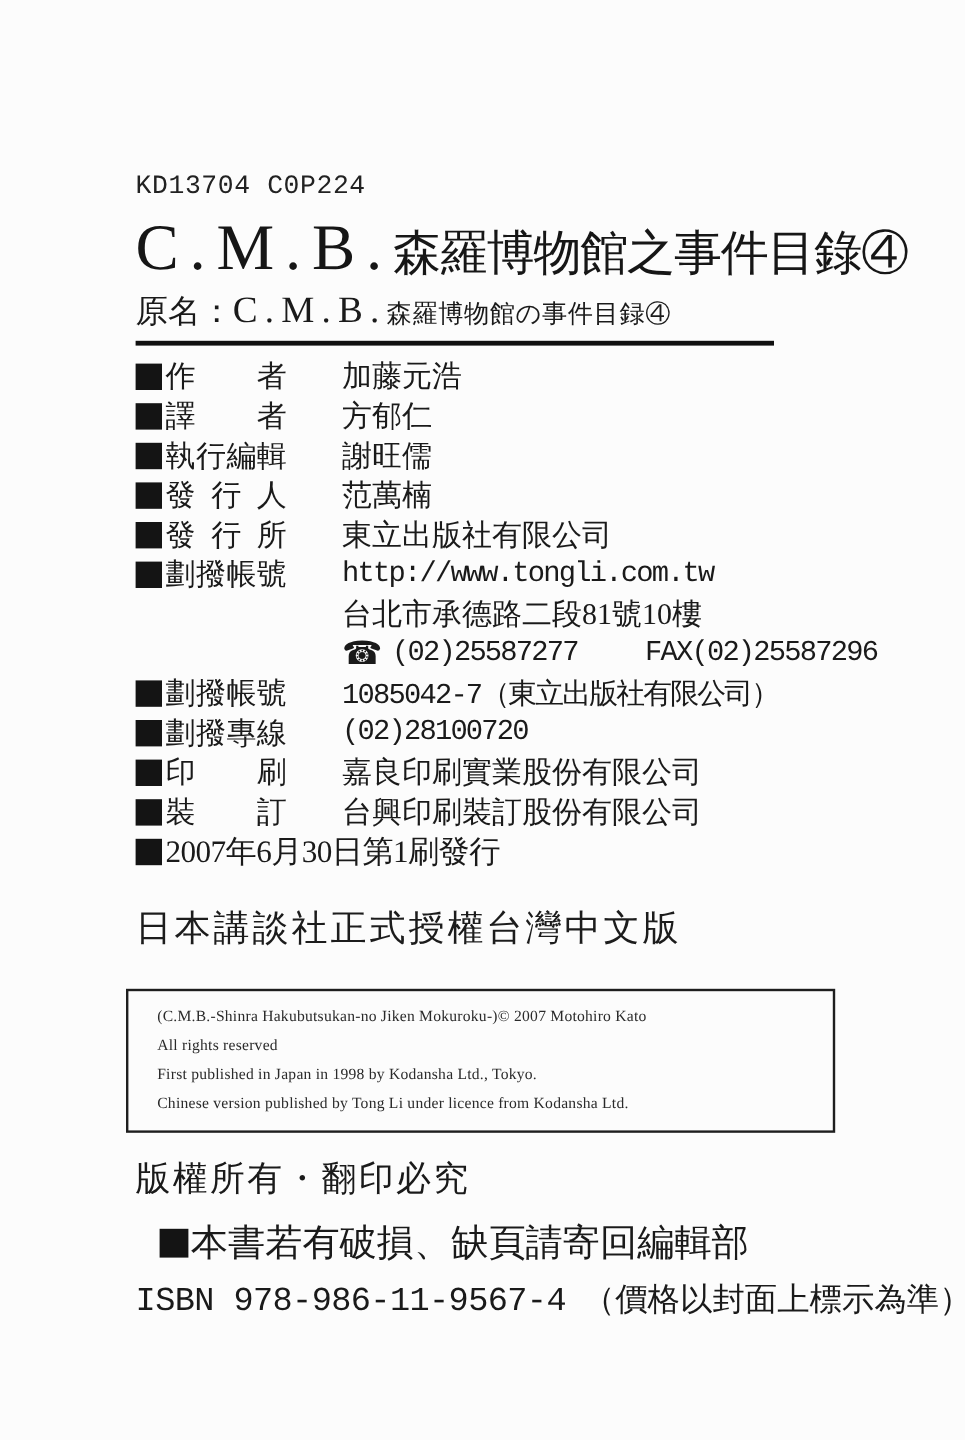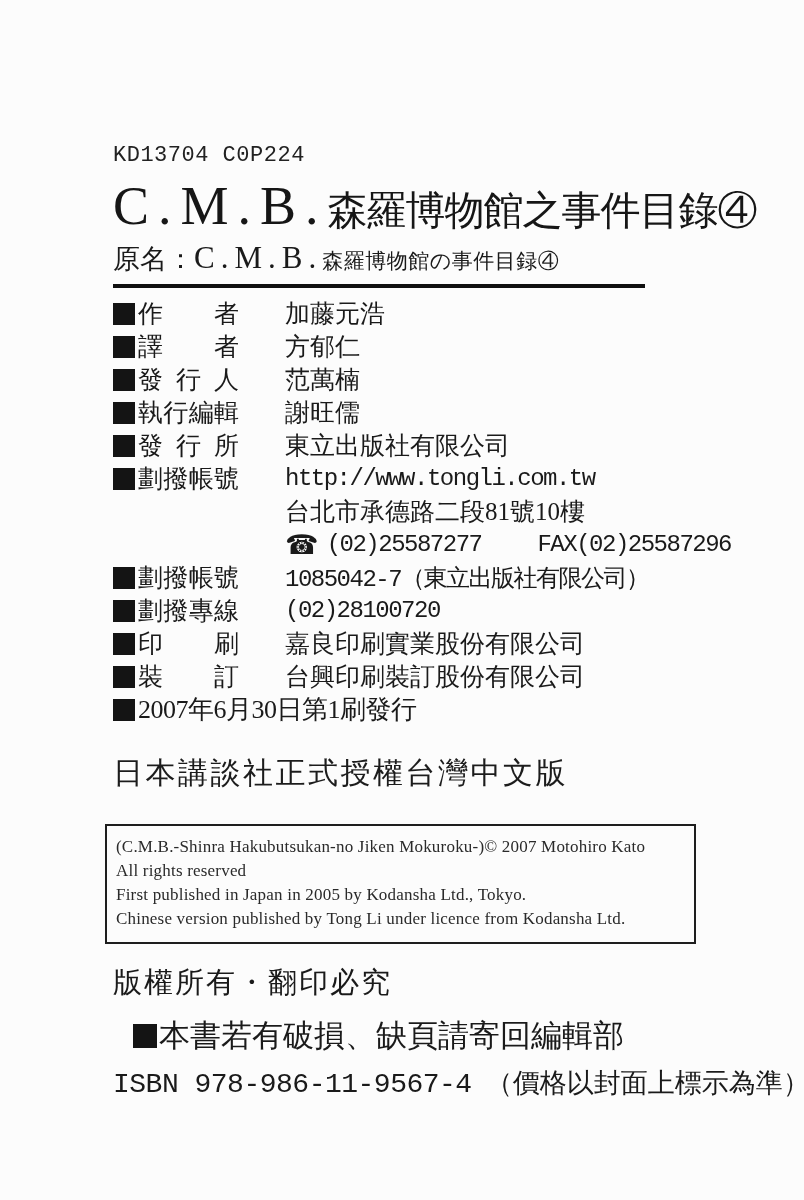--- a/index.html
+++ b/index.html
@@ -64,23 +64,23 @@
   }
   .fax { margin-left:56px; }
   .date-text { font-size:26px; letter-spacing:-0.5px; }
 
   .license { margin-top:27px; font-size:30px; letter-spacing:2.5px; color:#1c1c1c; }
 
   .copyright-box {
     margin:30px 0 0 -8px;
     width:591px;
     border:2px solid #1e1e1e;
-    padding:9px 8px 11px 9px;
-    font-family:"Liberation Serif", serif;
-    font-size:17px;
+    padding:9px 8px 11px 24px;
+    font-family:"Liberation Serif", serif;
+    font-size:13px;
     line-height:24px;
     color:#2a2a2a;
     letter-spacing:0.2px;
   }
 
   .footer-rights { margin-top:19px; font-size:29px; letter-spacing:2px; }
   .footer-notice { margin-top:12px; display:flex; align-items:center; font-size:31px; white-space:nowrap;padding-left:20px; }
   .footer-notice .sq { width:24px; height:24px; margin-right:2px; }
   .isbn-row { margin-top:8px; display:flex; align-items:baseline; white-space:nowrap; }
   .isbn {
@@ -113,28 +113,28 @@
       </div>
 
       <div class="row">
         <span class="sq"></span>
         <span class="label">譯者</span>
         <span class="value">方郁仁</span>
       </div>
 
       <div class="row">
         <span class="sq"></span>
+        <span class="label">執行編輯</span>
+        <span class="value">謝旺儒</span>
+      </div>
+
+      <div class="row">
+        <span class="sq"></span>
         <span class="label">發行人</span>
         <span class="value">范萬楠</span>
-      </div>
-
-      <div class="row">
-        <span class="sq"></span>
-        <span class="label">執行編輯</span>
-        <span class="value">謝旺儒</span>
       </div>
 
       <div class="row">
         <span class="sq"></span>
         <span class="label">發行所</span>
         <span class="value">東立出版社有限公司</span>
       </div>
 
       <div class="row">
         <span class="sq"></span>
@@ -181,21 +181,21 @@
         <span class="date-text">2007年6月30日第1刷發行</span>
       </div>
 
     </div>
 
     <div class="license">日本講談社正式授權台灣中文版</div>
 
     <div class="copyright-box">
       <div>(C.M.B.-Shinra Hakubutsukan-no Jiken Mokuroku-)© 2007 Motohiro Kato</div>
       <div>All rights reserved</div>
-      <div>First published in Japan in 2005  by Kodansha Ltd., Tokyo.</div>
+      <div>First published in Japan in 1998  by Kodansha Ltd., Tokyo.</div>
       <div>Chinese version published by Tong Li under licence from Kodansha Ltd.</div>
     </div>
 
     <div class="footer-rights">版權所有・翻印必究</div>
 
     <div class="footer-notice">
       <span class="sq"></span>
       <span>本書若有破損、缺頁請寄回編輯部</span>
     </div>
 

